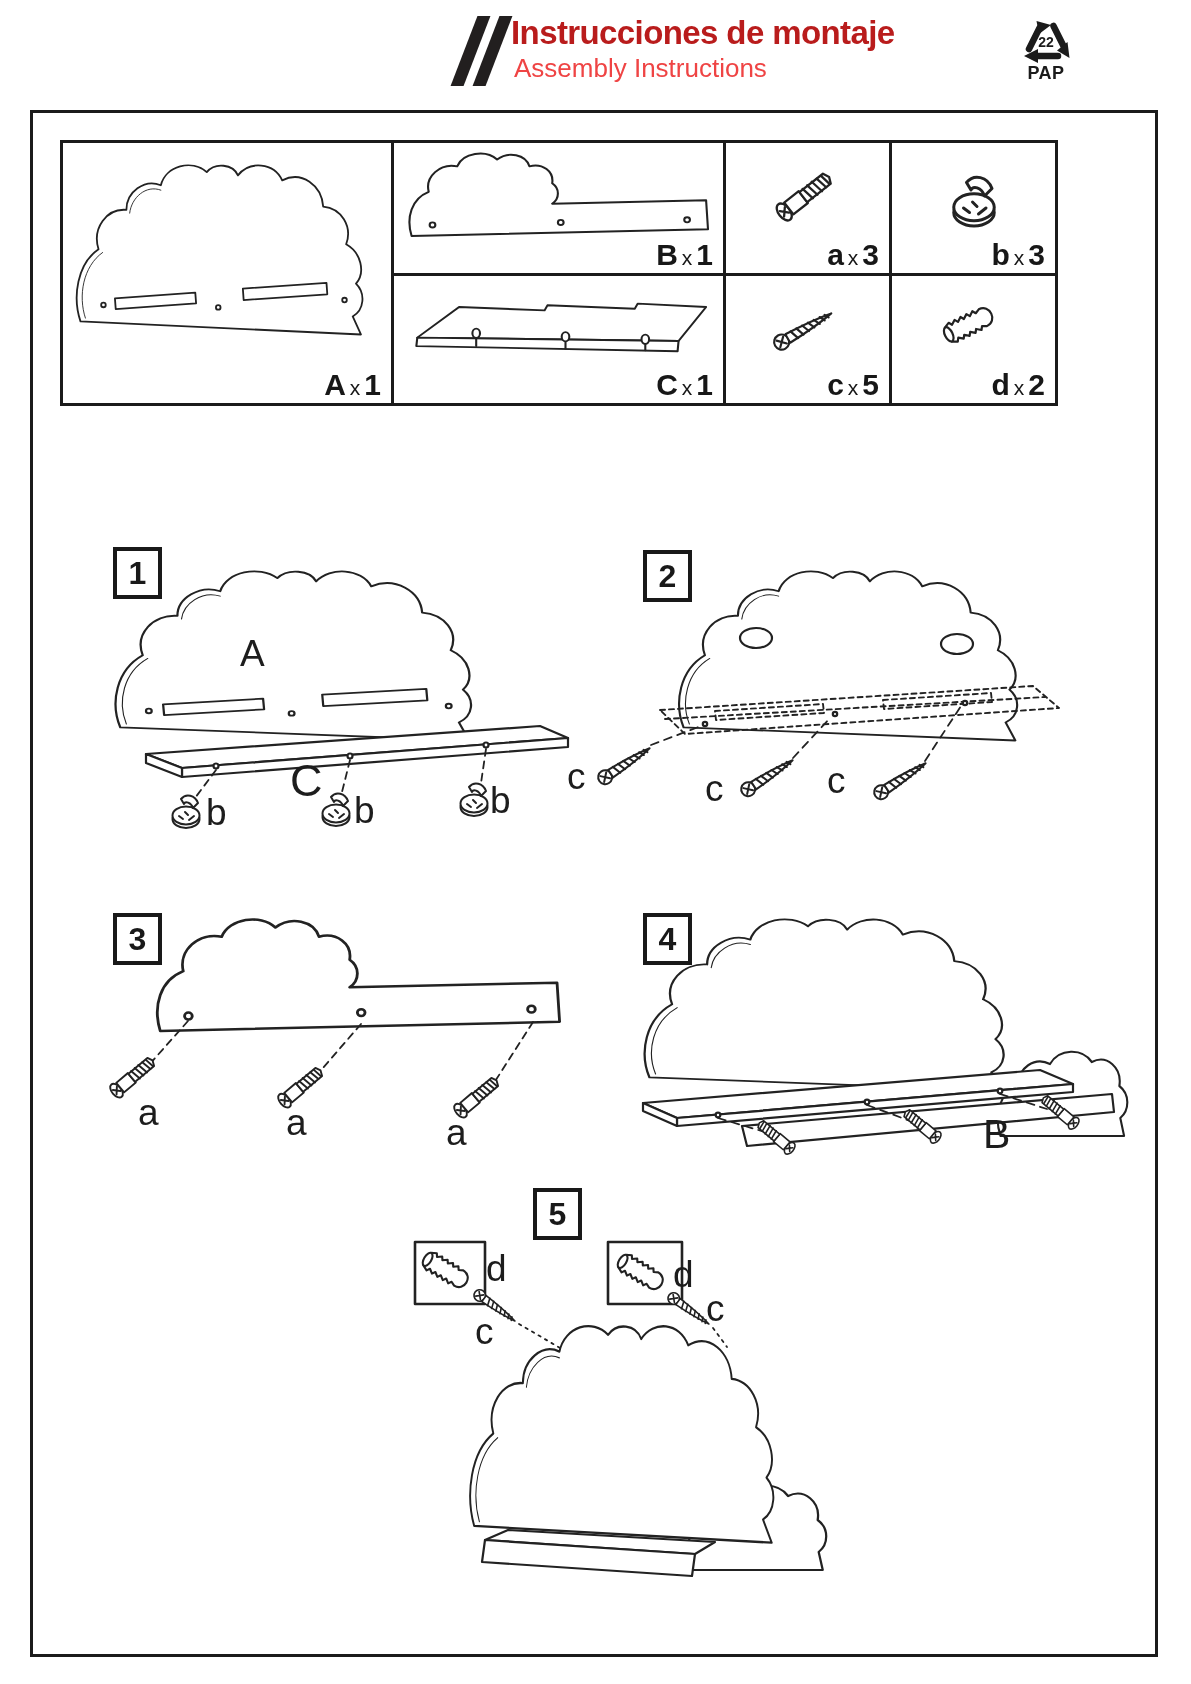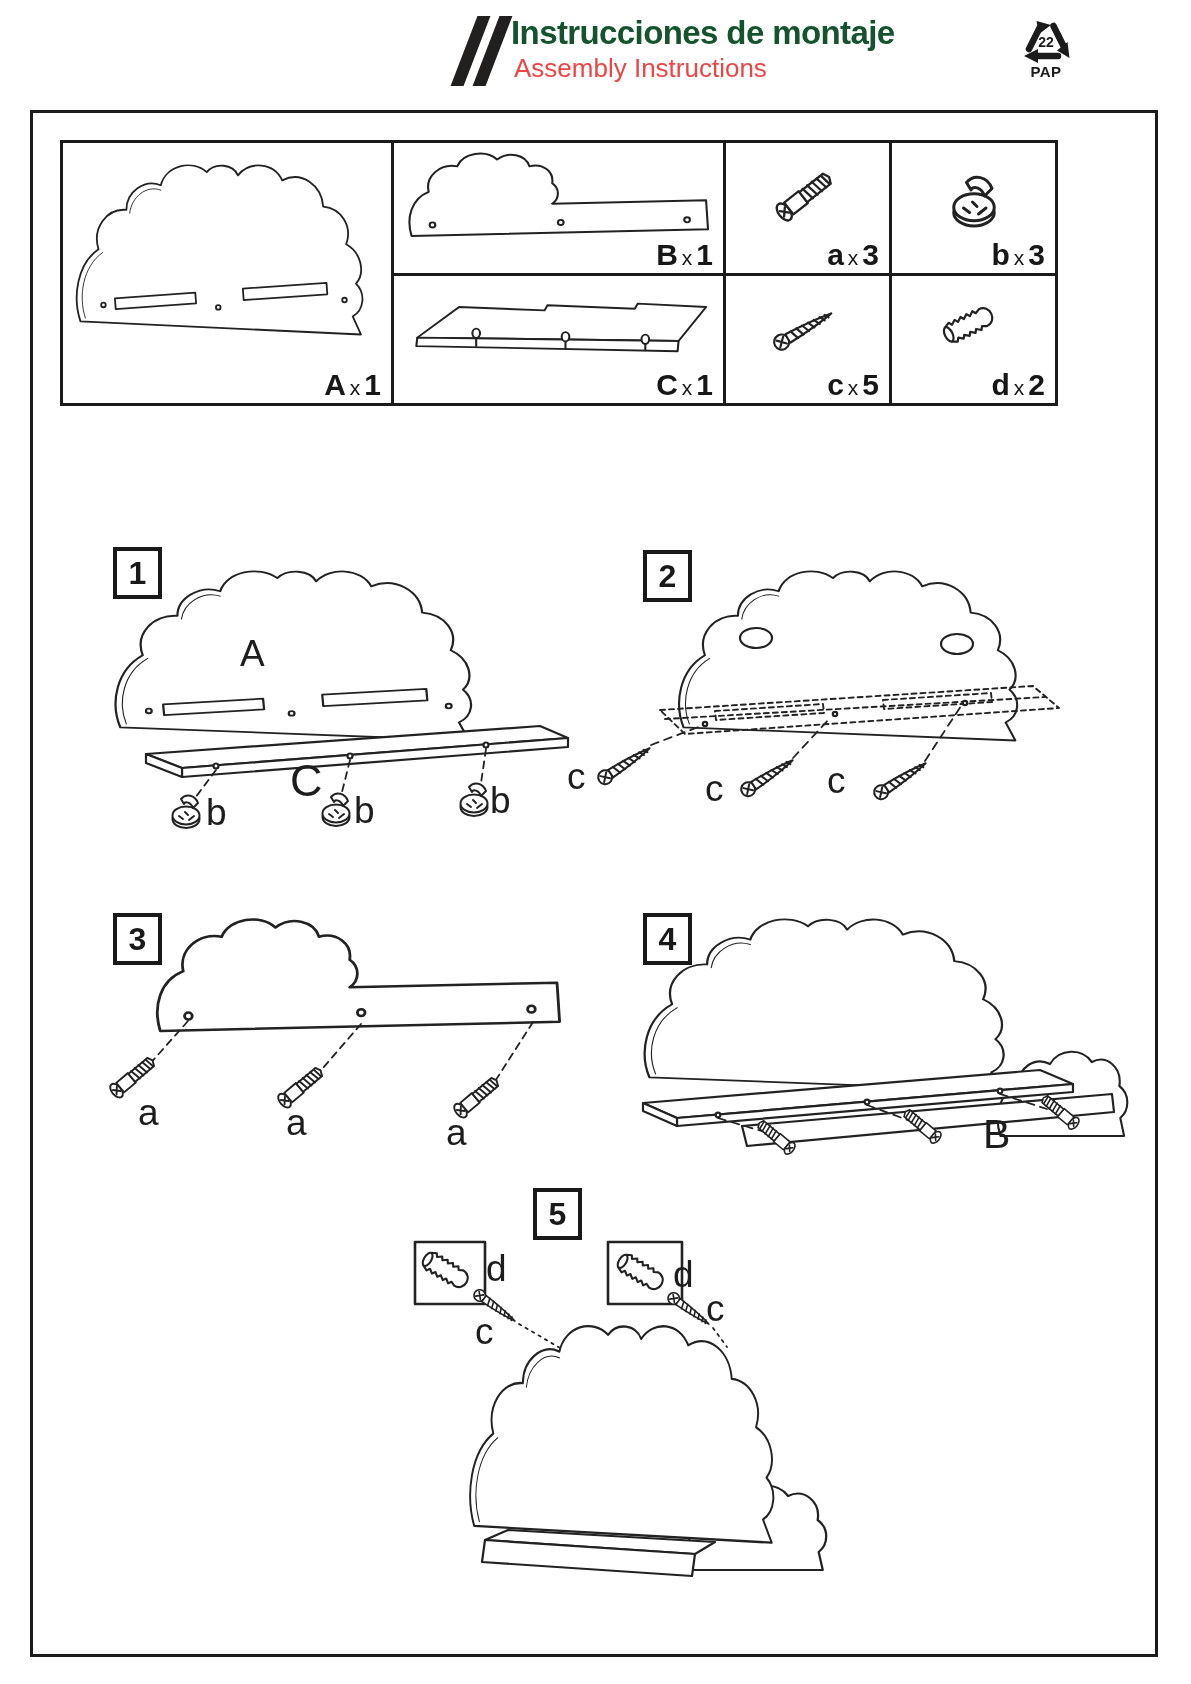--- a/index.html
+++ b/index.html
@@ -1,23 +1,23 @@
 <!DOCTYPE html>
 <html><head>
 <meta charset="utf-8">
 <style>
   html,body{margin:0;padding:0;background:#fff;}
   .page{position:relative;width:1191px;height:1684px;background:#fff;overflow:hidden;
         font-family:"Liberation Sans",sans-serif;color:#1b1b1b;}
   
   .slash{position:absolute;width:13px;height:70px;background:#221f1f;transform:skewX(-21deg);}
-  .title{position:absolute;left:511px;top:14px;font-size:33px;font-weight:800;letter-spacing:-0.6px;color:#14532d;white-space:nowrap;}
+  .title{position:absolute;left:511px;top:14px;font-size:33px;font-weight:800;letter-spacing:-0.6px;color:#b91c1c;white-space:nowrap;}
   .subtitle{position:absolute;left:514px;top:53px;font-size:26px;font-weight:400;color:#ef4444;white-space:nowrap;}
   .recycle{position:absolute;left:1014px;top:13px;width:64px;text-align:center;}
-  .pap{display:block;font-size:15px;font-weight:800;letter-spacing:0.5px;margin-top:-4px;color:#1b1b1b;}
+  .pap{display:block;font-size:18px;font-weight:800;letter-spacing:0.5px;margin-top:-4px;color:#1b1b1b;}
   
   .main-border{position:absolute;left:30px;top:110px;width:1128px;height:1547px;border:3px solid #1b1b1b;box-sizing:border-box;}
   .ptable{position:absolute;left:60px;top:140px;width:998px;height:266px;border:3px solid #1b1b1b;box-sizing:border-box;
           display:grid;grid-template-columns:328px 332px 166px 166px;grid-template-rows:130px 130px;background:#fff;}
   .pcell{position:relative;border-left:3px solid #1b1b1b;border-top:3px solid #1b1b1b;}
   .pcell svg{position:absolute;left:0;top:0;}
   .c-a{grid-row:1/3;border-left:none;border-top:none;}
   .r1{border-top:none;}
   .cell-label{position:absolute;right:10px;bottom:3px;display:flex;align-items:baseline;gap:4px;color:#171717;}
   .cl-letter,.cl-qty{font-size:30px;font-weight:800;line-height:1;}

